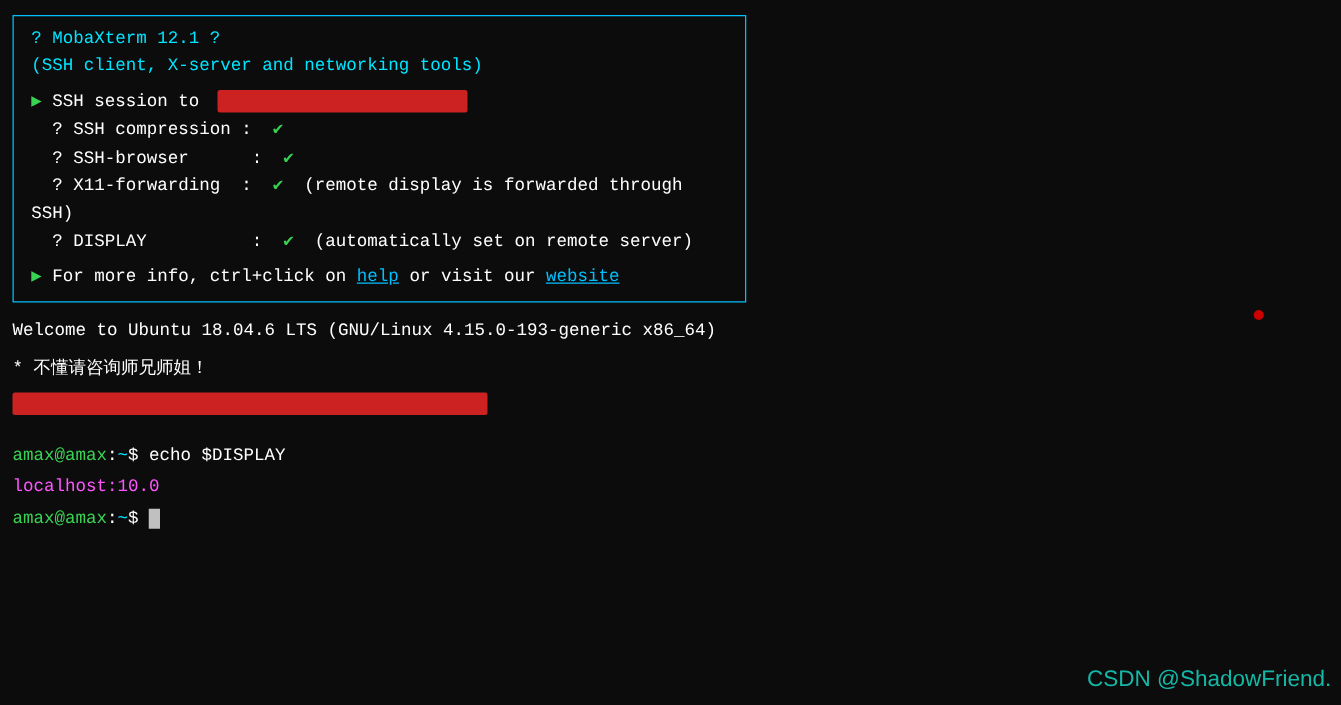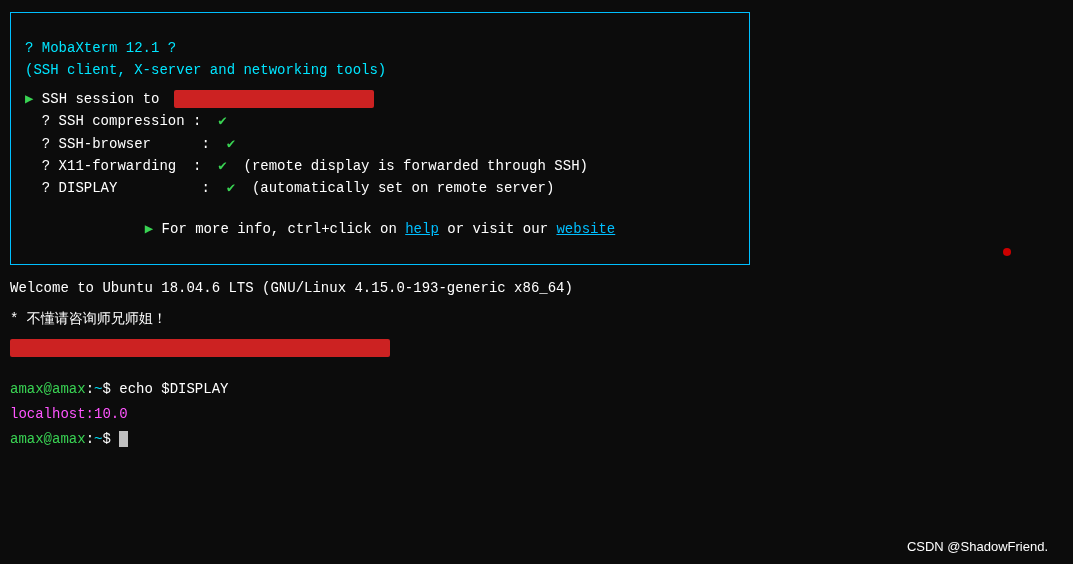--- a/index.html
+++ b/index.html
@@ -15,44 +15,44 @@
     }
     .terminal {
       width: 100%;
       height: 100%;
       background: #0c0c0c;
       padding: 8px 10px;
       position: relative;
     }
     .box {
       border: 1px solid #00bfff;
-      padding: 24px 14px;
+      padding: 7px 14px;
       margin: 4px 0 8px 0;
       display: inline-block;
-      width: 740px;
+      width: 587px;
     }
     .box-line {
       line-height: 1.6;
     }
     .cyan { color: #00e5ff; }
     .white { color: #ffffff; }
     .link {
       color: #00bfff;
       text-decoration: underline;
     }
     .arrow { color: #39d353; }
     .check { color: #39d353; }
     .prompt-user { color: #39d353; }
     .out-magenta { color: #ff55ff; }
     .watermark {
       position: absolute;
       bottom: 10px;
-      right: 25px;
-      color: #ffffff;
-      font-size: 13px;
+      right: 8px;
+      color: #14b8a6;
+      font-size: 18px;
       font-family: Arial, sans-serif;
     }
     .redbar-inline {
       display: inline-block;
       background: #cc2222;
       width: 200px;
       height: 18px;
       vertical-align: middle;
       border-radius: 2px;
       margin-left: 6px;
@@ -89,21 +89,21 @@
     </div>
     <div class="box-line">
       <span class="white">&nbsp; ? SSH-browser &nbsp;&nbsp;&nbsp;&nbsp; : &nbsp;</span><span class="check">✔</span>
     </div>
     <div class="box-line">
       <span class="white">&nbsp; ? X11-forwarding &nbsp;: &nbsp;</span><span class="check">✔</span><span class="white">&nbsp; (remote display is forwarded through SSH)</span>
     </div>
     <div class="box-line">
       <span class="white">&nbsp; ? DISPLAY &nbsp;&nbsp;&nbsp;&nbsp;&nbsp;&nbsp;&nbsp;&nbsp; : &nbsp;</span><span class="check">✔</span><span class="white">&nbsp; (automatically set on remote server)</span>
     </div>
-    <div class="box-line" style="margin-top:18px;text-align:center;">
+    <div class="box-line" style="margin-top:6px;">
       <span class="arrow">▶</span>
       <span class="white"> For more info, ctrl+click on </span>
       <span class="link">help</span>
       <span class="white"> or visit our </span>
       <span class="link">website</span>
     </div>
   </div>
 
   
   <div style="margin-top:4px; color:#ffffff; line-height:1.7;">

